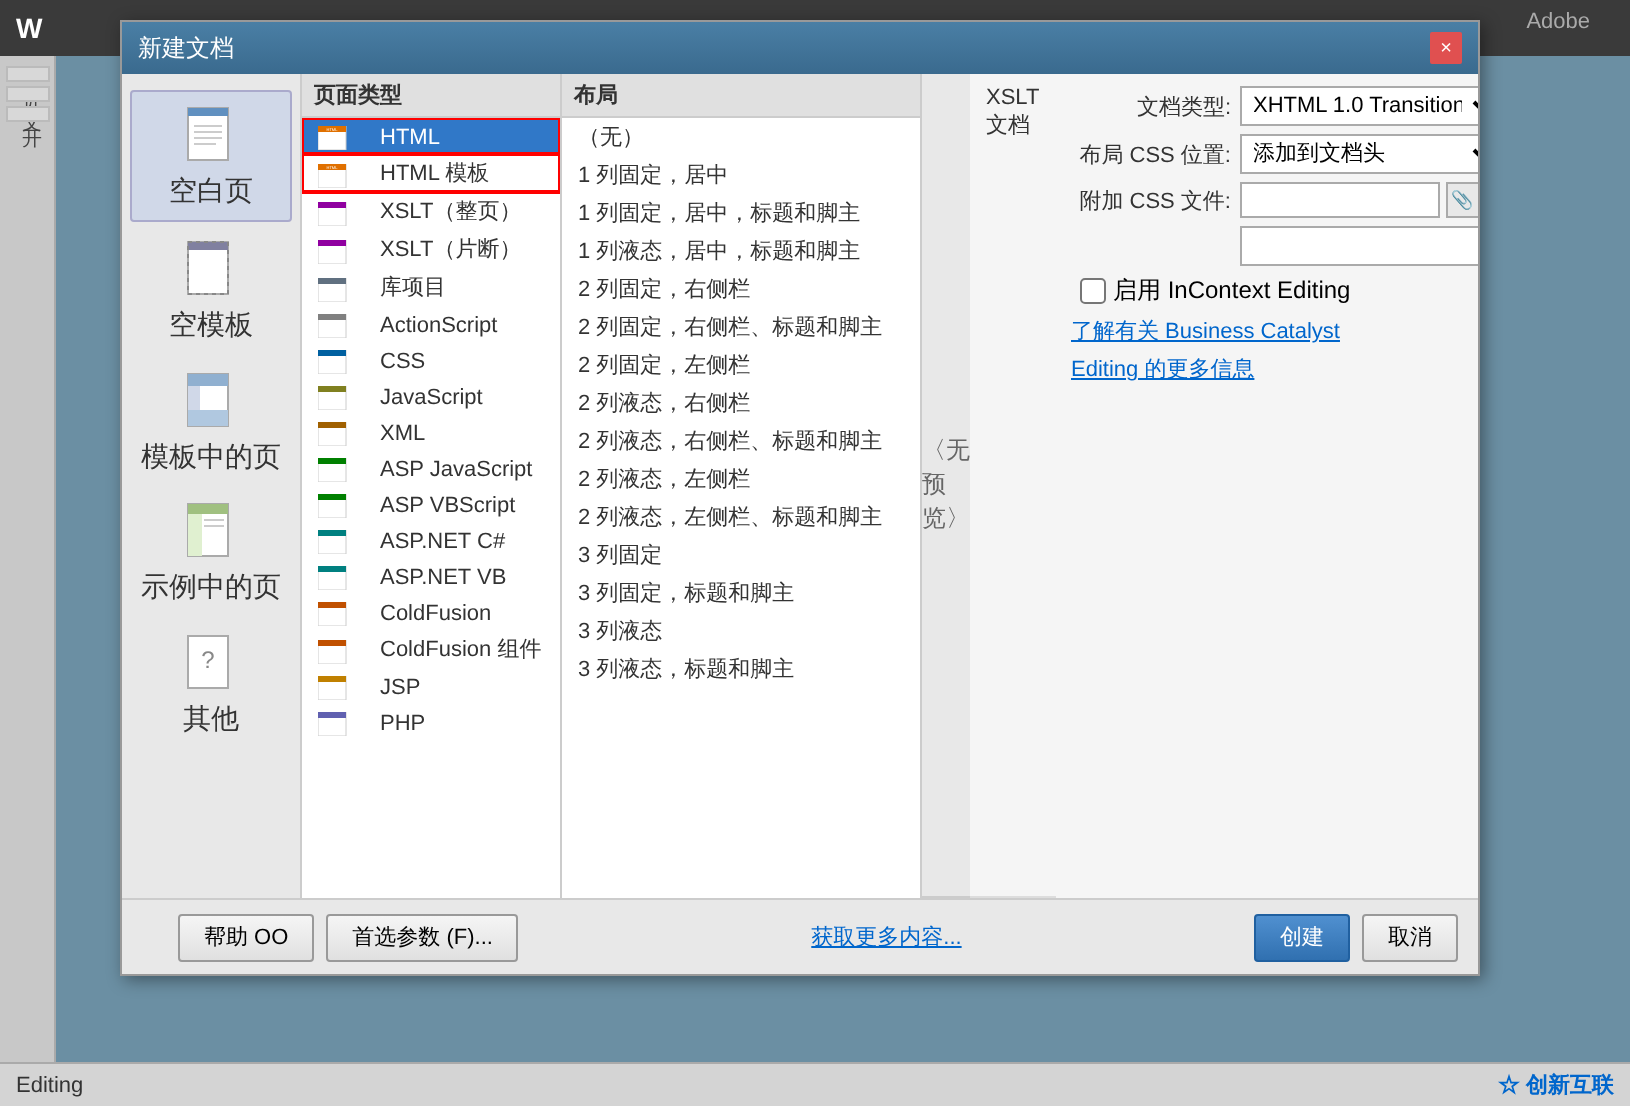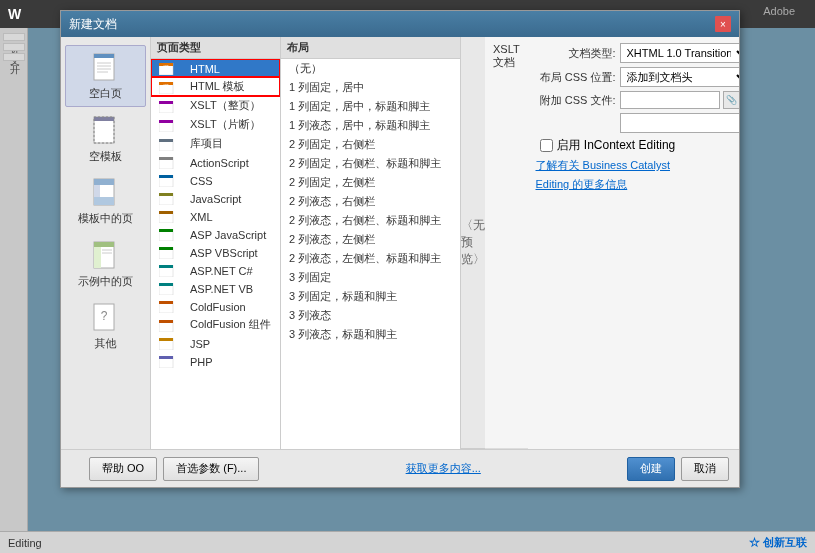--- a/index.html
+++ b/index.html
@@ -90,21 +90,21 @@
       background: #d0d8e8;
       border: 1px solid #aac;
     }
 
     .category-icon {
       width: 32px;
       height: 32px;
     }
 
     .category-label {
-      font-size: 11px;
+      font-size: 14px;
       color: #333;
       line-height: 1.2;
     }
 
     
     .middle-section {
       display: flex;
       flex: 1;
       overflow: hidden;
     }

